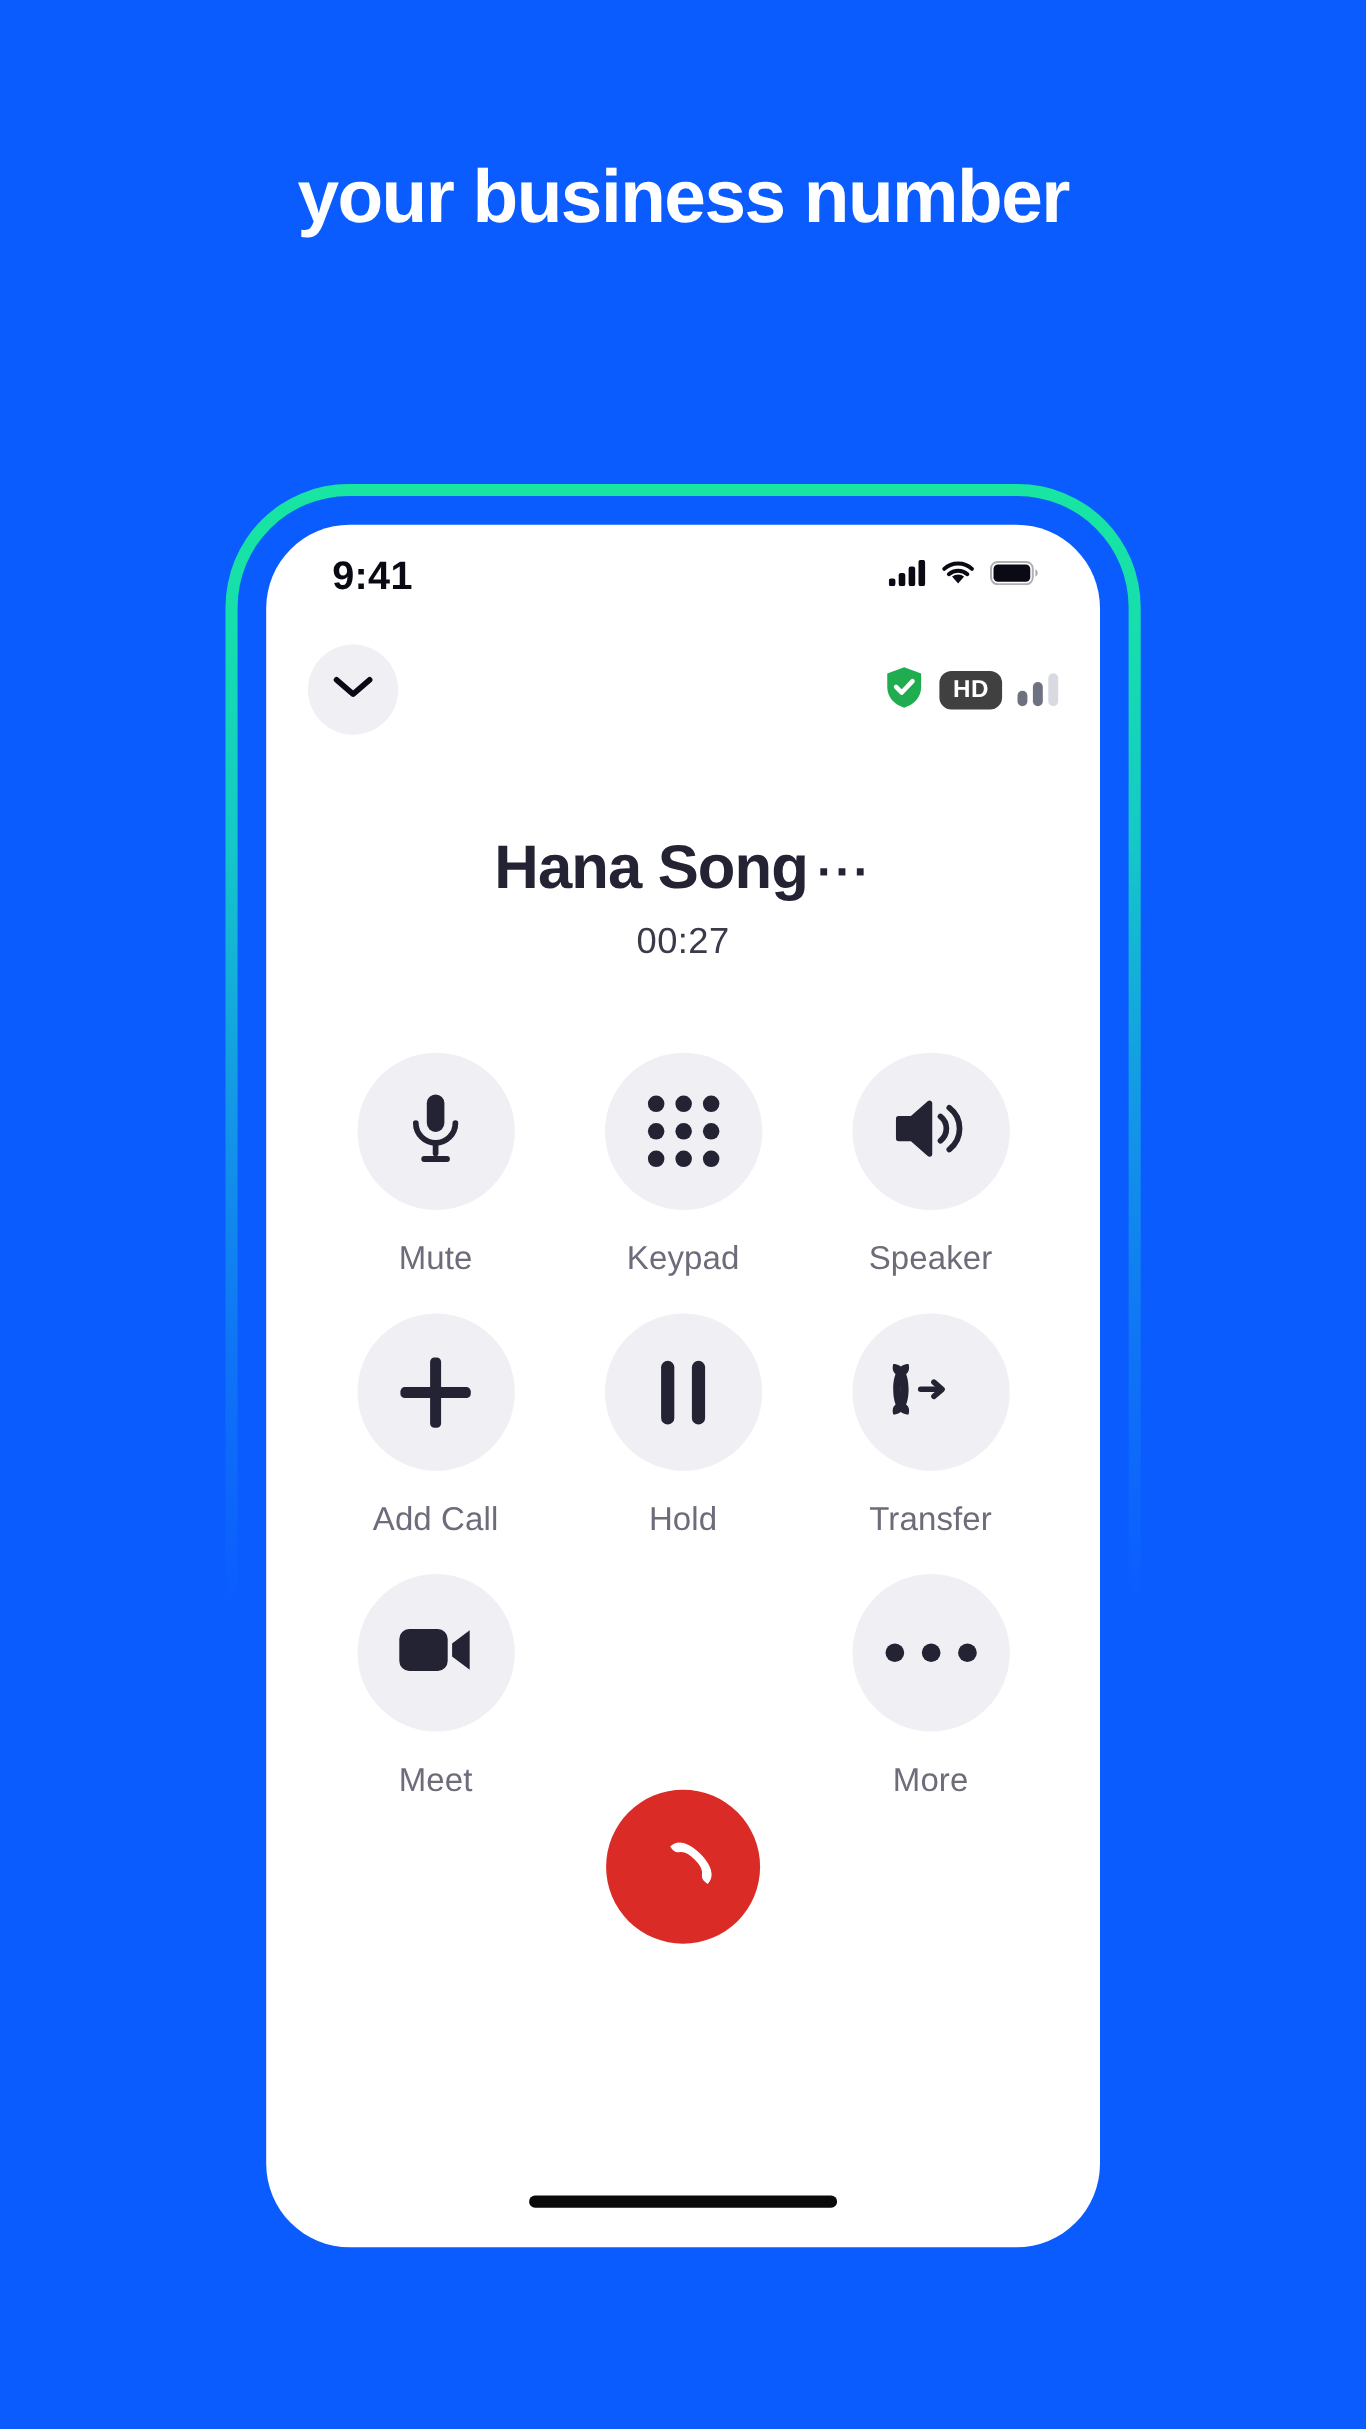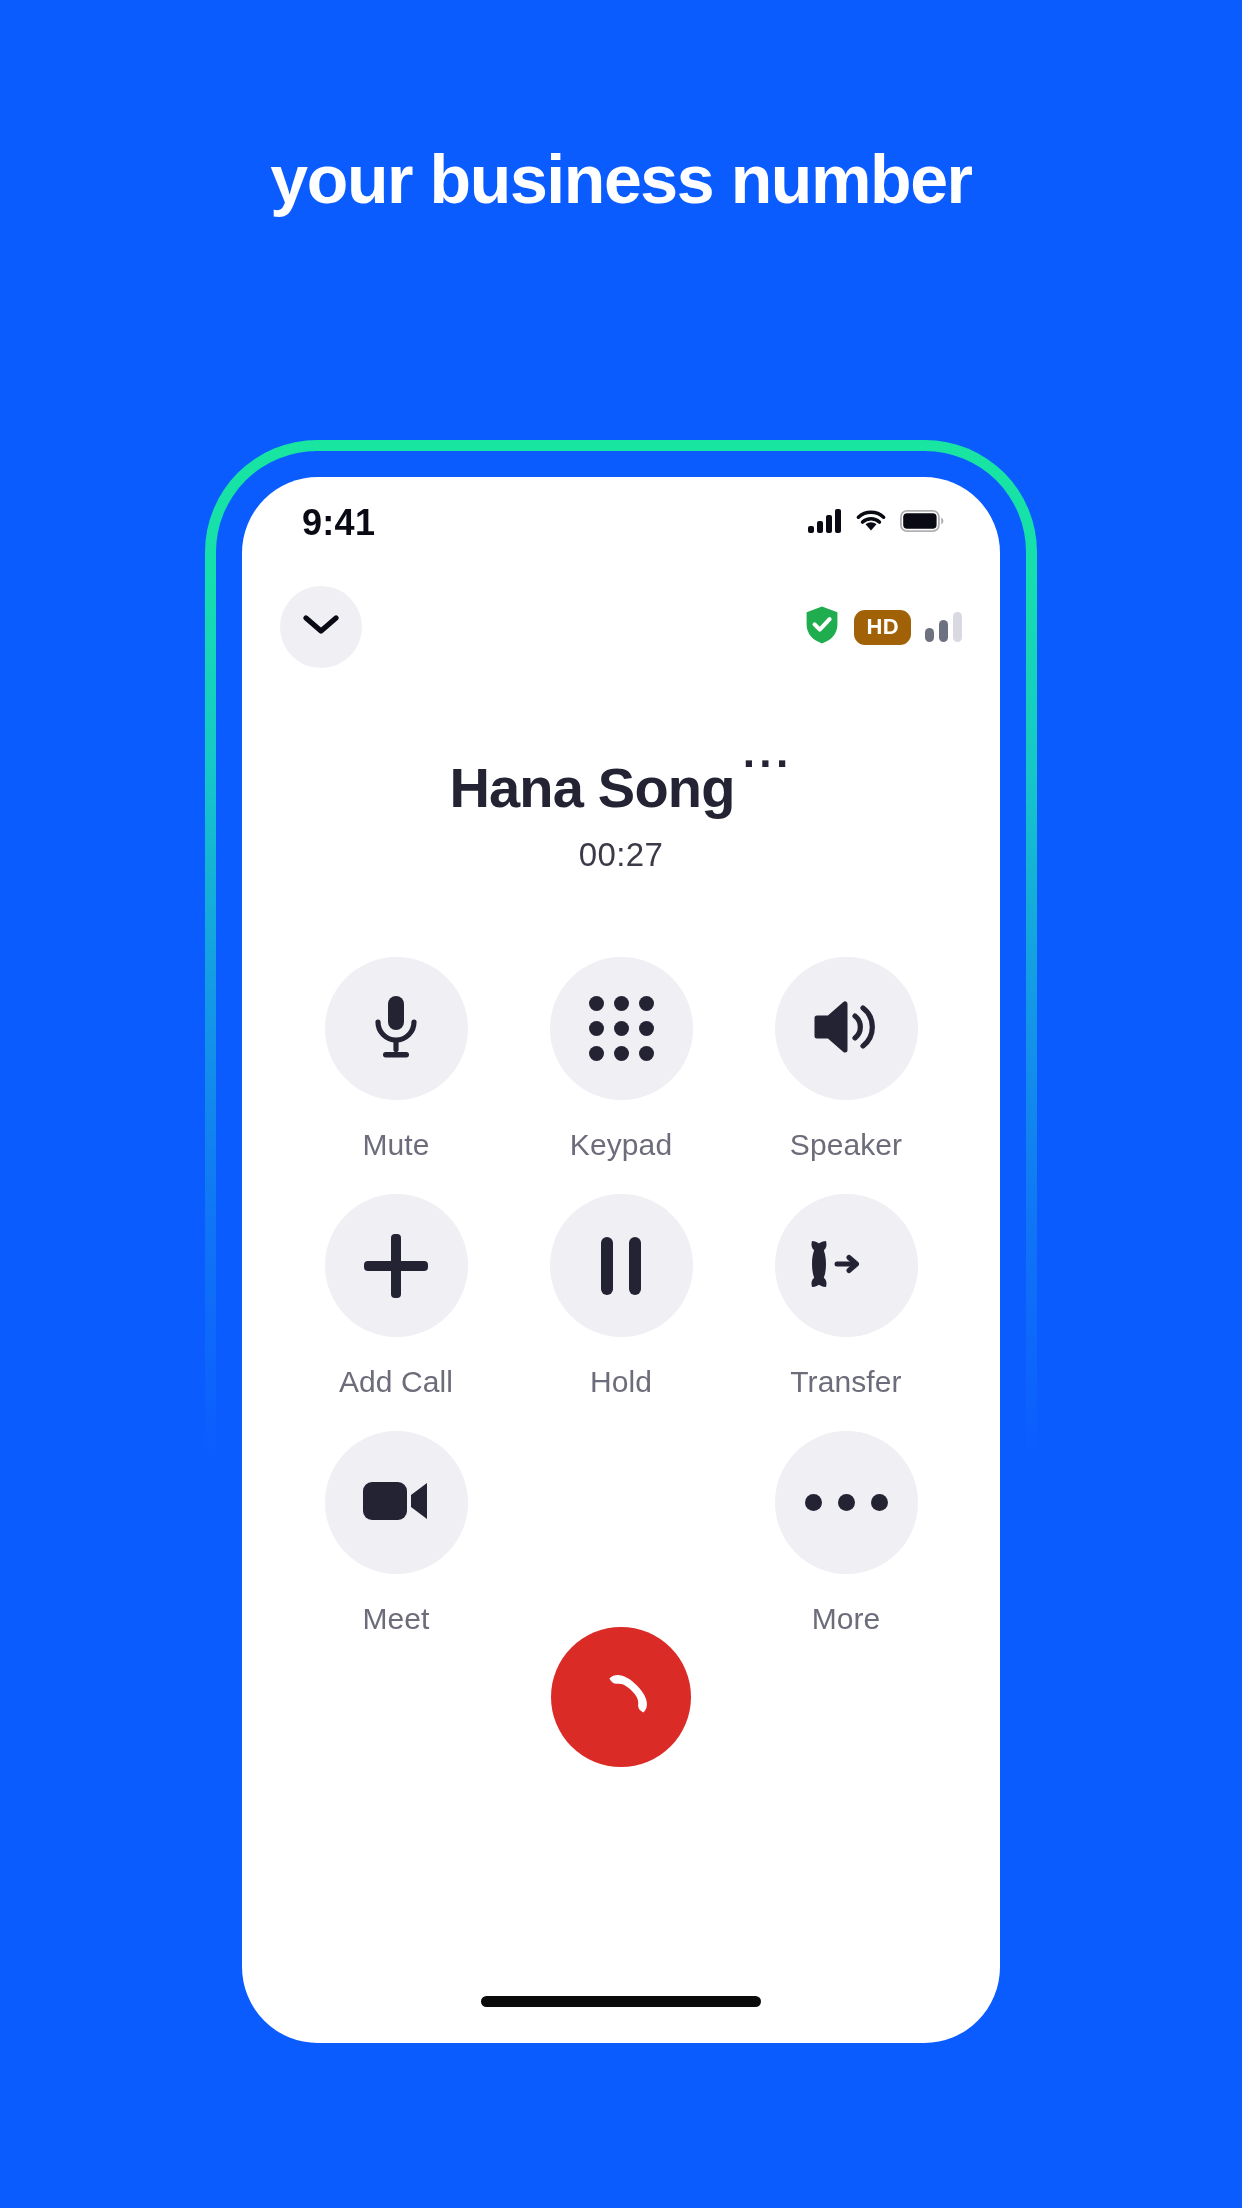--- a/index.html
+++ b/index.html
@@ -101,21 +101,21 @@
     display:flex;
     align-items:center;
     justify-content:center;
   }
   .quality-badges {
     display:flex;
     align-items:center;
     gap:14px;
   }
   .hd-badge {
-    background:#a16207;
+    background:#404040;
     color:#FFFFFF;
     font-size:22px;
     font-weight:bold;
     border-radius:11px;
     padding:6px 12px 7px;
     letter-spacing:0.4px;
     line-height:1;
   }
   .sig-bars { display:flex; align-items:flex-end; gap:5px; height:30px; }
   .sig-bars i { display:block; width:9px; border-radius:5px; background:#6E7180; }
@@ -125,21 +125,21 @@
 
   
   .caller-block {
     position:absolute;
     top:278px;
     left:0; right:0;
     text-align:center;
   }
   .caller-name-row {
     display:flex;
-    align-items:flex-start;
+    align-items:flex-end;
     justify-content:center;
     gap:8px;
   }
   .caller-name {
     font-size:56px;
     font-weight:bold;
     color:#232334;
     letter-spacing:-0.8px;
   }
   .caller-more {

